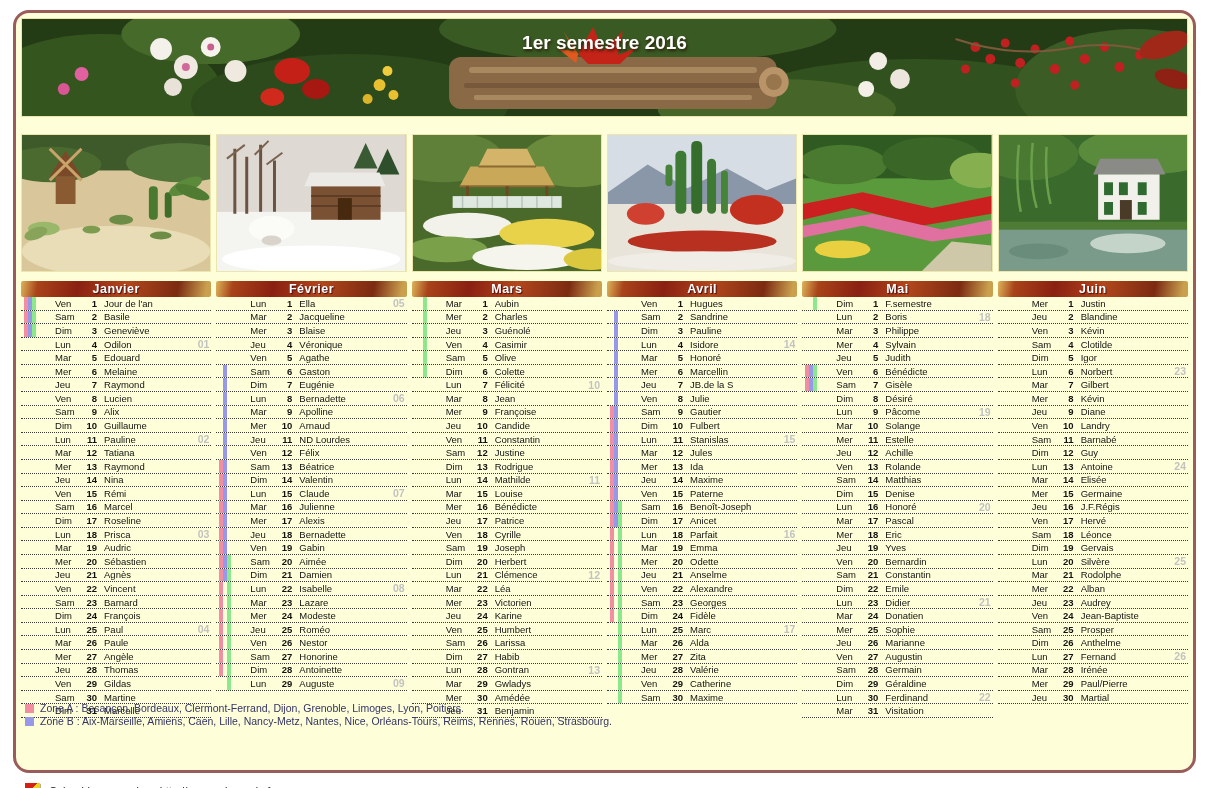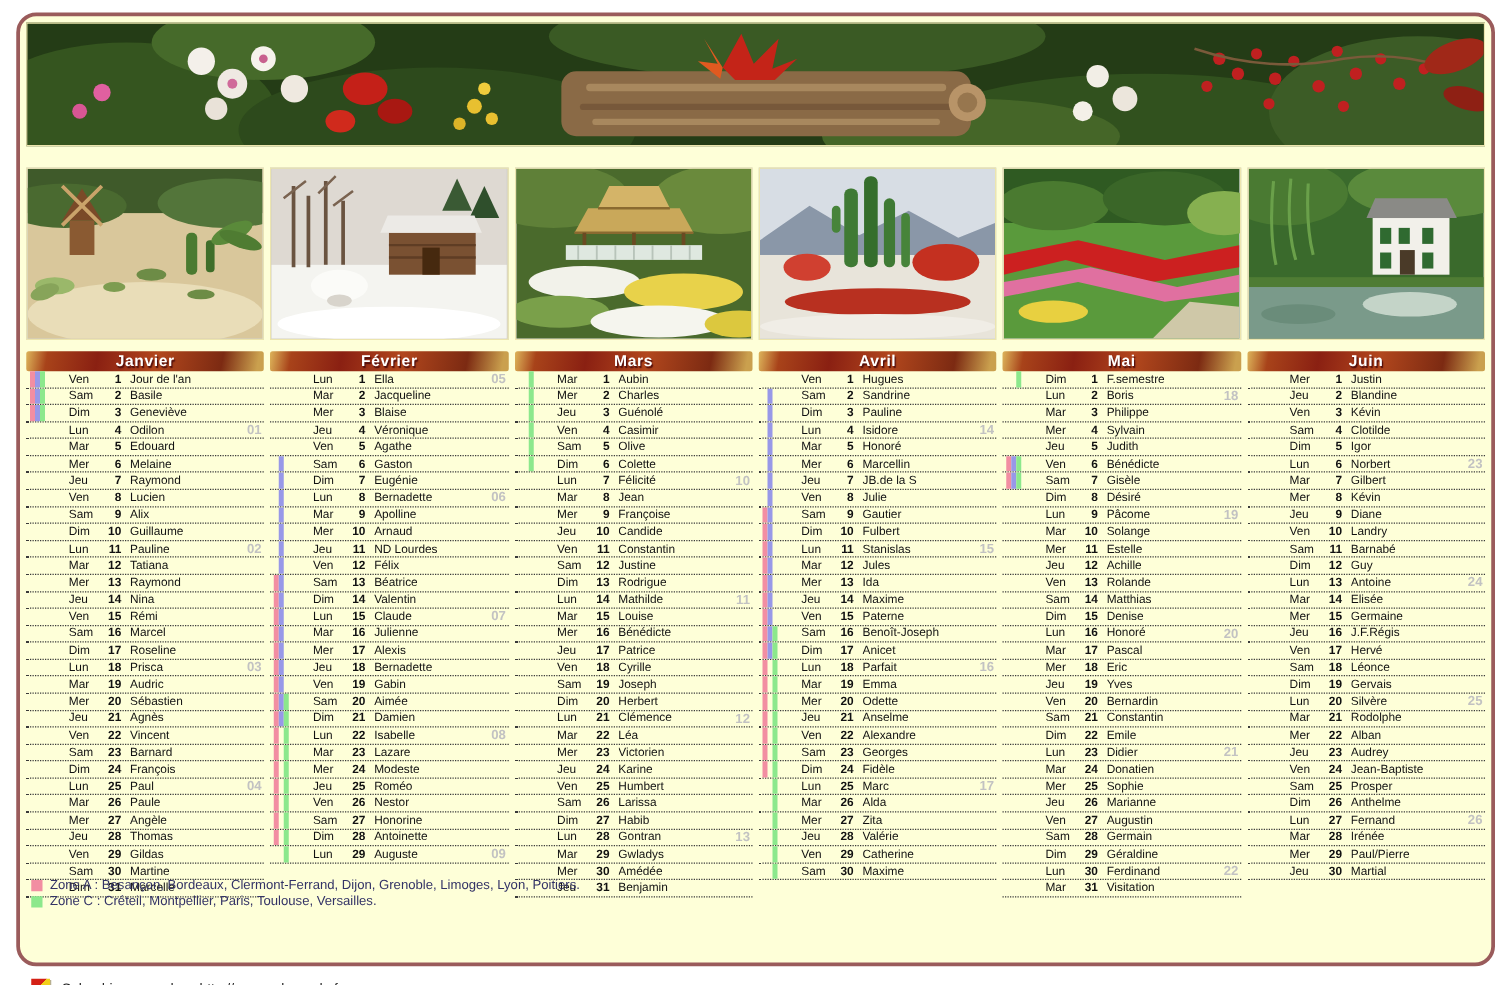--- a/index.html
+++ b/index.html
@@ -13,21 +13,21 @@
   .banner svg{display:block;width:100%;height:100%;}
   .title{position:absolute;left:0;top:13px;width:100%;text-align:center;
          color:#fff;font-weight:bold;font-size:19px;
          text-shadow:1px 2px 3px rgba(40,20,0,.85);}
   
   .photos{position:absolute;left:5px;top:121px;right:5px;height:138px;
           display:flex;gap:5px;}
   .photo{flex:1;border:1px solid #ece5ae;overflow:hidden;background:#cccccc;}
   .photo svg{display:block;width:100%;height:100%;}
   
-  .months{position:absolute;left:5px;top:268px;right:5px;display:flex;gap:5px;}
+  .months{position:absolute;left:5px;top:268px;right:5px;display:flex;gap:5px;justify-content:center;}
   .month{flex:1;font-size:9.5px;color:#111;min-width:0;}
   .month-header{height:16px;border-radius:2px;display:flex;align-items:center;
      justify-content:center;
      background:linear-gradient(100deg,#ddb45a 0%,#a8431a 9%,#8a2012 30%,
                 #b2471d 55%,#7c2a12 82%,#caa04e 97%);}
   .month-name{color:#fff;font-weight:bold;font-size:12.5px;letter-spacing:.5px;
      text-shadow:1px 1px 1px #4a0a0a;}
   .day-row{display:flex;align-items:center;height:12.58px;
      border-bottom:1px dotted #3a3a3a;}
   .gutter{width:16px;height:100%;display:flex;padding-left:3px;flex:none;}
@@ -108,20 +108,21 @@
           <circle cx="1090" cy="28" r="4.5"></circle>
         <circle cx="1105" cy="48" r="5"></circle>
           <circle cx="1125" cy="36" r="4.5"></circle>
         <circle cx="1000" cy="64" r="4.5"></circle>
           <circle cx="1060" cy="66" r="4.5"></circle>
       </g>
       <path d="M940,20 Q1000,40 1060,28 Q1100,22 1140,34" stroke="#7a5a3a" stroke-width="2" fill="none"></path>
       <ellipse cx="1150" cy="26" rx="26" ry="12" fill="#a02818" transform="rotate(-20 1150 26)"></ellipse>
       <ellipse cx="1160" cy="60" rx="20" ry="9" fill="#8e2014" transform="rotate(15 1160 60)"></ellipse>
     </svg>
+    <div class="title">1er semestre 2016</div>
   </div>
 
   <div class="photos">
     <div class="photo">
       <svg viewBox="0 0 190 138" preserveAspectRatio="none">
         <rect width="190" height="138" fill="#d9c79b"></rect>
         <rect width="190" height="36" fill="#3f5a2a"></rect>
         <ellipse cx="30" cy="30" rx="50" ry="18" fill="#4a6a30"></ellipse>
         <ellipse cx="160" cy="28" rx="55" ry="20" fill="#53753a"></ellipse>
         <ellipse cx="95" cy="118" rx="95" ry="26" fill="#e9ddb8"></ellipse>
@@ -2276,22 +2277,22 @@
         </div>
   </div>
 </div>
 
   <div class="legend">
     <div class="legend-item">
       <span class="sw sw-0"></span>
       <span>Zone A : Besançon, Bordeaux, Clermont-Ferrand, Dijon, Grenoble, Limoges, Lyon, Poitiers.</span>
     </div>
     <div class="legend-item">
-      <span class="sw sw-2"></span>
-      <span>Zone C : Créteil, Montpellier, Paris, Toulouse, Versailles.</span>
+      <span class="sw sw-1"></span>
+      <span>Zone B : Aix-Marseille, Amiens, Caen, Lille, Nancy-Metz, Nantes, Nice, Orléans-Tours, Reims, Rennes, Rouen, Strasbourg.</span>
     </div>
   </div>
 
   <div class="credit">
     <span class="logo"></span>
     <span>Calendriers agendas : http://www.calagenda.fr</span>
   </div>
 
 </div>
 

